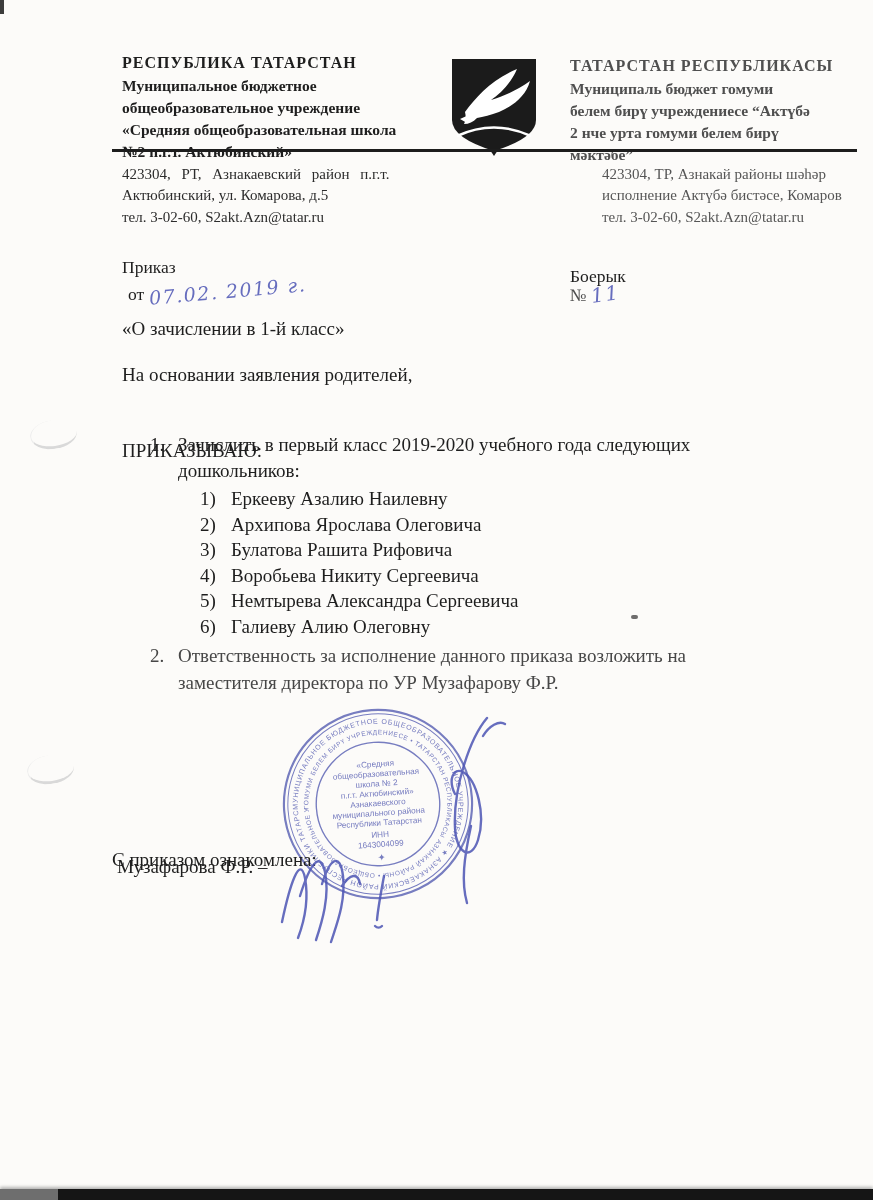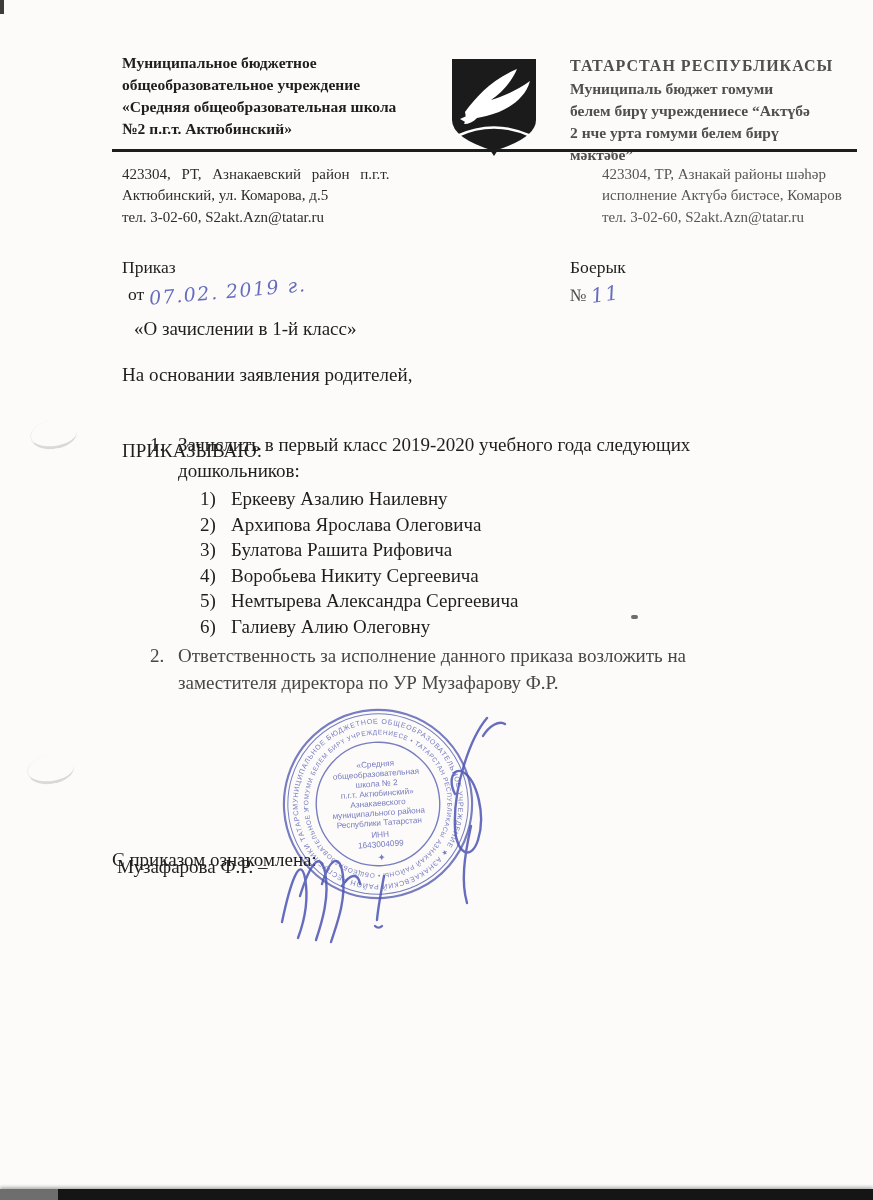--- a/index.html
+++ b/index.html
@@ -53,20 +53,21 @@
 <div class="page">
 
   <div class="abs corner-mark"></div>
   <div class="abs punch" style="left:30px;top:420px;"></div>
   <div class="abs punch" style="left:27px;top:755px;"></div>
   <div class="abs speck" style="left:631px;top:615px;"></div>
   <div class="abs bottom-bar"></div>
   <div class="abs bottom-bar-light"></div>
 
   <div class="abs org" style="left:122px;top:52px;width:340px;">
+    <div class="first">РЕСПУБЛИКА  ТАТАРСТАН</div>
     <div>Муниципальное бюджетное</div>
     <div>общеобразовательное учреждение</div>
     <div>«Средняя общеобразовательная  школа</div>
     <div>№2 п.г.т. Актюбинский»</div>
   </div>
 
   <div class="abs" style="left:447px;top:56px;width:94px;height:100px;">
     <svg width="94" height="100" viewBox="0 0 94 100">
       <path d="M5,3 H89 V64 Q89,82 47,95 Q5,82 5,64 Z" fill="#1b1b1b"></path>
       <path d="M43,94 L47,100 L51,94 Z" fill="#1b1b1b"></path>
@@ -95,27 +96,27 @@
     <div>423304, ТР, Азнакай районы шәһәр</div>
     <div>исполнение Актүбә бистәсе, Комаров</div>
     <div>тел. 3-02-60, S2akt.Azn@tatar.ru</div>
   </div>
 
   <div class="abs t17" style="left:122px;top:257px;">Приказ</div>
   <div class="abs t17" style="left:128px;top:282px;">
     <span>от</span>
     <span class="hand">07.02. 2019 г.</span>
   </div>
-  <div class="abs t17" style="left:570px;top:257px;">Боерык</div>
+  <div class="abs t17" style="left:570px;top:266px;">Боерык</div>
   <div class="abs t17" style="left:570px;top:282px;color:#4f4f4f;">
     <span>№</span>
     <span class="hand hand-num">11</span>
   </div>
 
-  <div class="abs t19" style="left:134px;top:318px;">«О зачислении в 1-й класс»</div>
+  <div class="abs t19" style="left:122px;top:318px;">«О зачислении в 1-й класс»</div>
   <div class="abs t19" style="left:122px;top:364px;">На основании заявления родителей,</div>
   <div class="abs t19" style="left:122px;top:408px;margin-top:32px;">ПРИКАЗЫВАЮ:</div>
 
   <div class="abs t19 oitem" style="left:150px;top:432px;width:645px;line-height:26px;">
     <span class="num">1.</span>
     <span>Зачислить в первый класс 2019-2020 учебного года следующих дошкольников:</span>
   </div>
 
   <div class="abs t19" style="left:200px;top:486px;">
     <div class="childrow">

